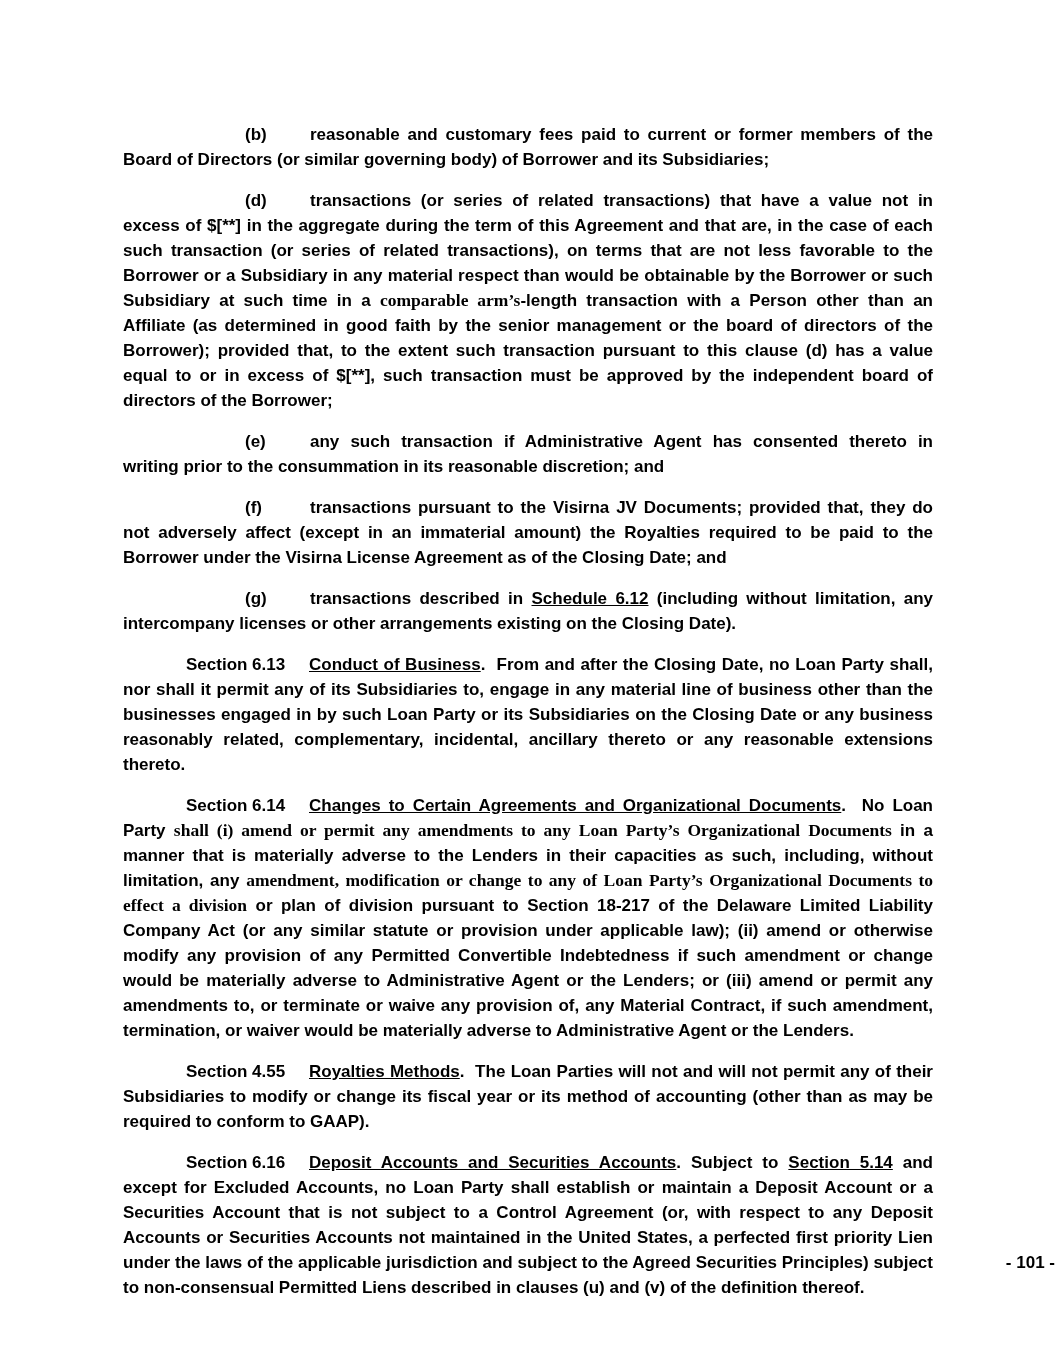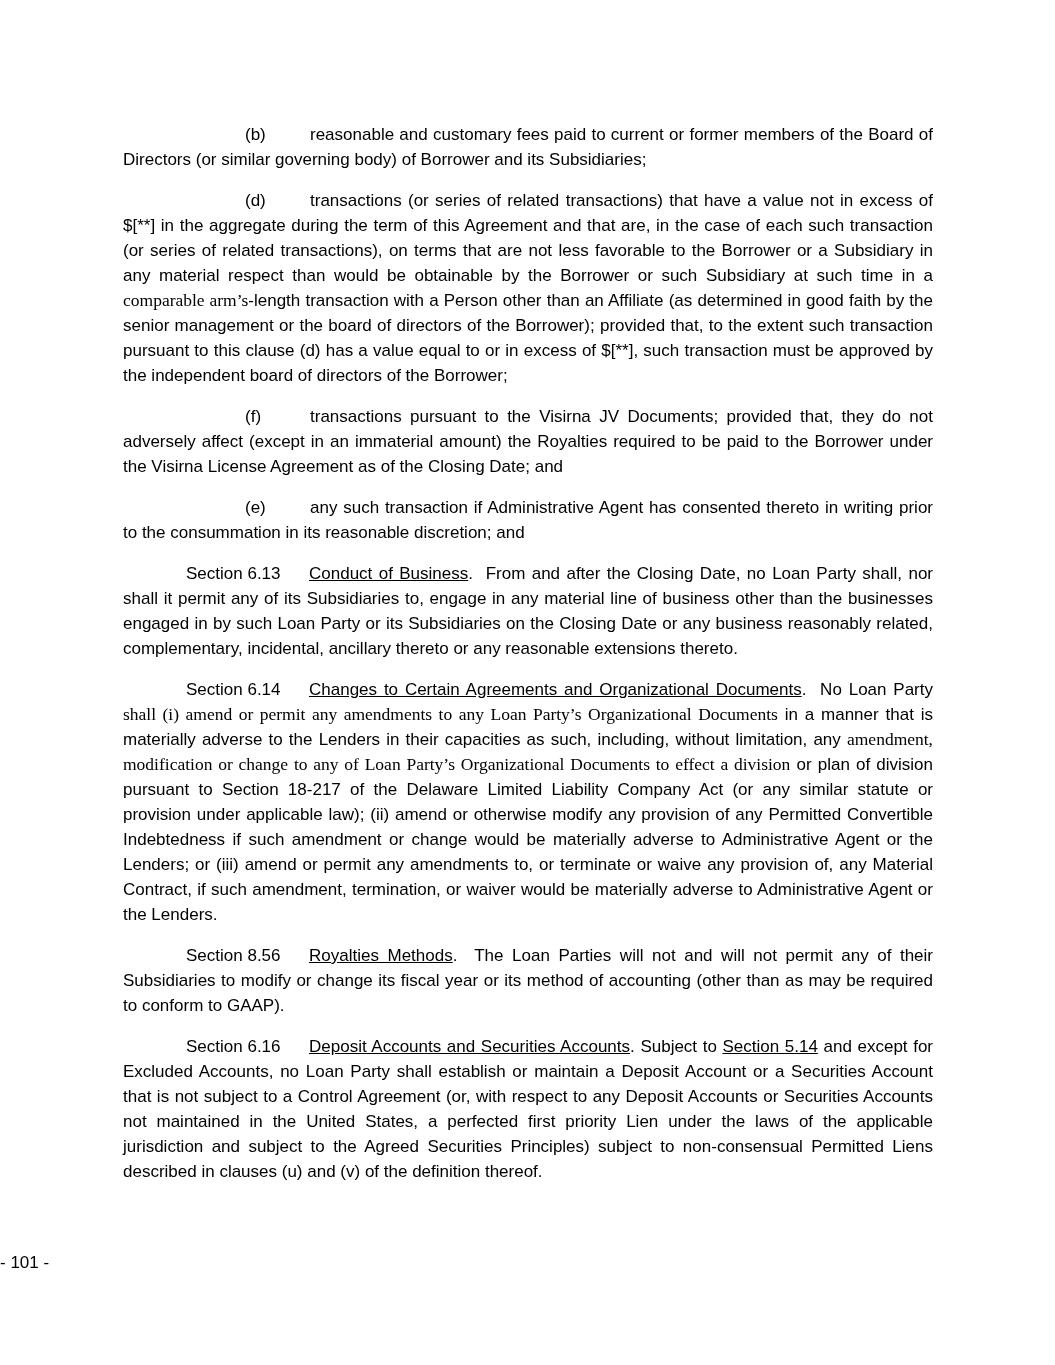--- a/index.html
+++ b/index.html
@@ -20,51 +20,54 @@
   }
   .content {
     position: absolute;
     left: 123px;
     top: 122px;
     width: 810px;
   }
   .content p {
     margin: 0 0 16px 0;
     text-align: justify;
+    font-weight: bold;
   }
   p.clause { text-indent: 122px; }
   p.section { text-indent: 63px; }
   .marker {
     display: inline-block;
     text-indent: 0;
   }
   p.clause .marker { width: 65px; }
   p.section .marker { width: 123px; }
   .seg-plain { }
   .seg-serif {
     font-family: "Liberation Serif", serif;
     font-size: 17.5px;
   }
   .seg-underline { text-decoration: underline; }
   .footer {
     position: absolute;
     top: 1250px;
     left: 0;
     width: 100%;
-    text-align: left;
+    text-align: right;
+    font-weight: bold;
   }
 </style>
 </head>
 <body>
 
 <div class="page">
   <div class="content" id="doc-body">
       <p class="clause"><span class="marker">(b)</span><span class="seg-plain">reasonable and customary fees paid to current or former members of the Board of Directors (or similar governing body) of Borrower and its Subsidiaries;</span></p>
       <p class="clause"><span class="marker">(d)</span><span class="seg-plain">transactions (or series of related transactions) that have a value not in excess of $[**] in the aggregate during the term of this Agreement and that are, in the case of each such transaction (or series of related transactions), on terms that are not less favorable to the Borrower or a Subsidiary in any material respect than would be obtainable by the Borrower or such Subsidiary at such time in a </span><span class="seg-serif">comparable arm’s</span><span class="seg-plain">-length transaction with a Person other than an Affiliate (as determined in good faith by the senior management or the board of directors of the Borrower); provided that, to the extent such transaction pursuant to this clause (d) has a value equal to or in excess of $[**], such transaction must be approved by the independent board of directors of the Borrower;</span></p>
+      <p class="clause"><span class="marker">(e)</span><span class="seg-plain">any such transaction if Administrative Agent has consented thereto in writing prior to the consummation in its reasonable discretion; and</span></p>
       <p class="clause"><span class="marker">(f)</span><span class="seg-plain">transactions pursuant to the Visirna JV Documents; provided that, they do not adversely affect (except in an immaterial amount) the Royalties required to be paid to the Borrower under the Visirna License Agreement as of the Closing Date; and</span></p>
-      <p class="clause"><span class="marker">(e)</span><span class="seg-plain">any such transaction if Administrative Agent has consented thereto in writing prior to the consummation in its reasonable discretion; and</span></p>
+      <p class="clause"><span class="marker">(g)</span><span class="seg-plain">transactions described in </span><span class="seg-underline">Schedule 6.12</span><span class="seg-plain"> (including without limitation, any intercompany licenses or other arrangements existing on the Closing Date).</span></p>
       <p class="section"><span class="marker">Section 6.13</span><span class="seg-underline">Conduct of Business</span><span class="seg-plain">.&nbsp; From and after the Closing Date, no Loan Party shall, nor shall it permit any of its Subsidiaries to, engage in any material line of business other than the businesses engaged in by such Loan Party or its Subsidiaries on the Closing Date or any business reasonably related, complementary, incidental, ancillary thereto or any reasonable extensions thereto.</span></p>
       <p class="section"><span class="marker">Section 6.14</span><span class="seg-underline">Changes to Certain Agreements and Organizational Documents</span><span class="seg-plain">.&nbsp; No Loan Party </span><span class="seg-serif">shall (i) amend or permit any amendments to any Loan Party’s Organizational Documents</span><span class="seg-plain"> in a manner that is materially adverse to the Lenders in their capacities as such, including, without limitation, any </span><span class="seg-serif">amendment, modification or change to any of Loan Party’s Organizational Documents to effect a division</span><span class="seg-plain"> or plan of division pursuant to Section 18-217 of the Delaware Limited Liability Company Act (or any similar statute or provision under applicable law); (ii) amend or otherwise modify any provision of any Permitted Convertible Indebtedness if such amendment or change would be materially adverse to Administrative Agent or the Lenders; or (iii) amend or permit any amendments to, or terminate or waive any provision of, any Material Contract, if such amendment, termination, or waiver would be materially adverse to Administrative Agent or the Lenders.</span></p>
-      <p class="section"><span class="marker">Section 8.56</span><span class="seg-underline">Royalties Methods</span><span class="seg-plain">.&nbsp; The Loan Parties will not and will not permit any of their Subsidiaries to modify or change its fiscal year or its method of accounting (other than as may be required to conform to GAAP).</span></p>
+      <p class="section"><span class="marker">Section 4.55</span><span class="seg-underline">Royalties Methods</span><span class="seg-plain">.&nbsp; The Loan Parties will not and will not permit any of their Subsidiaries to modify or change its fiscal year or its method of accounting (other than as may be required to conform to GAAP).</span></p>
       <p class="section"><span class="marker">Section 6.16</span><span class="seg-underline">Deposit Accounts and Securities Accounts</span><span class="seg-plain">. Subject to </span><span class="seg-underline">Section 5.14</span><span class="seg-plain"> and except for Excluded Accounts, no Loan Party shall establish or maintain a Deposit Account or a Securities Account that is not subject to a Control Agreement (or, with respect to any Deposit Accounts or Securities Accounts not maintained in the United States, a perfected first priority Lien under the laws of the applicable jurisdiction and subject to the Agreed Securities Principles) subject to non-consensual Permitted Liens described in clauses (u) and (v) of the definition thereof.</span></p>
     </div>
   <div class="footer">- 101 -</div>
 </div>
 
 </body></html>

